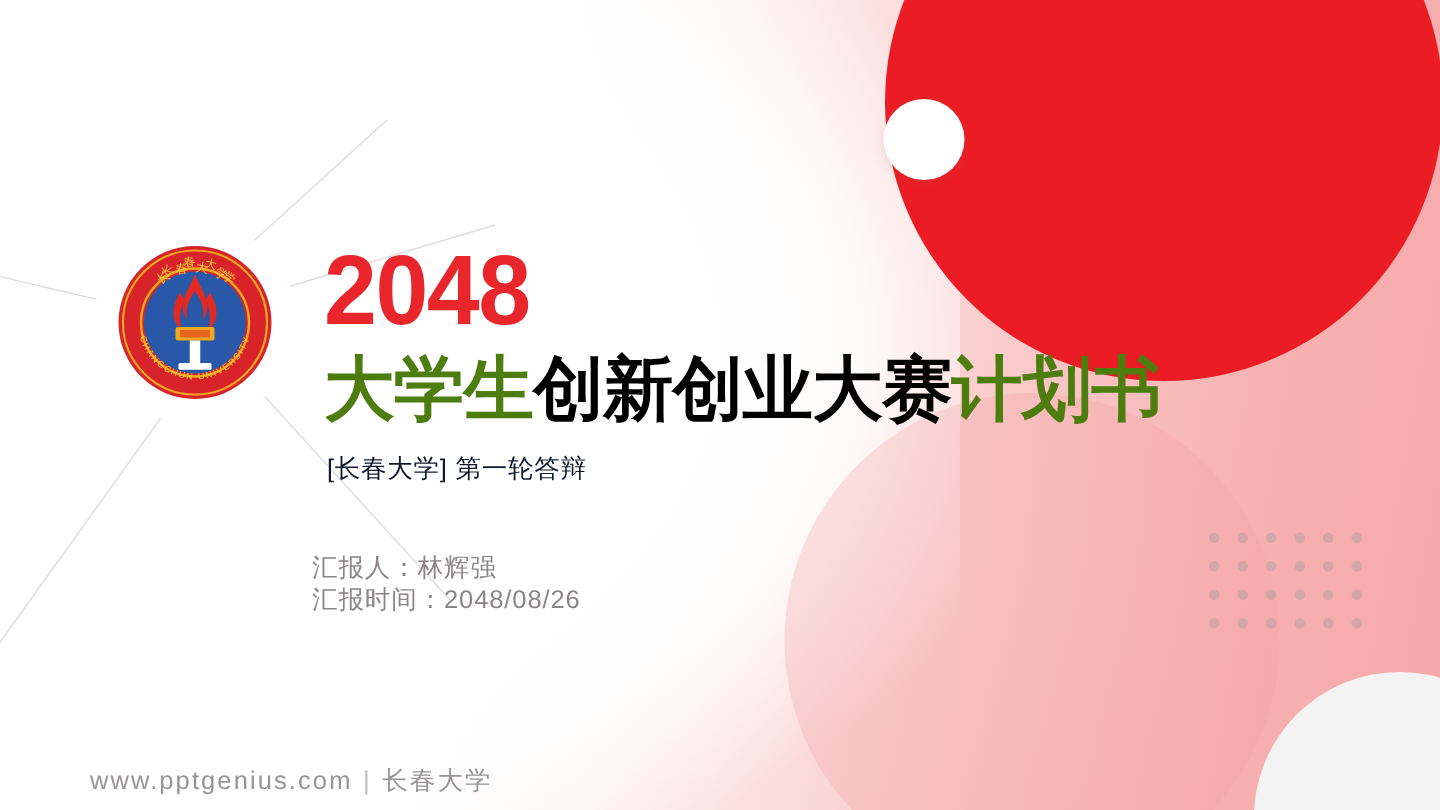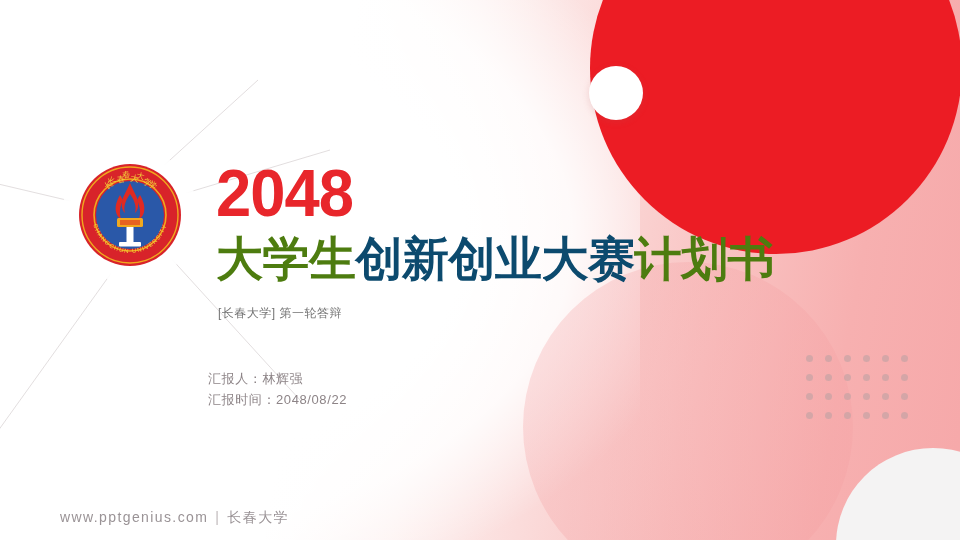--- a/index.html
+++ b/index.html
@@ -140,47 +140,47 @@
   }
   .headline {
     margin: 8px 0 0 0;
     font-size: 47px;
     line-height: 50px;
     font-weight: bold;
     letter-spacing: -0.5px;
     white-space: nowrap;
   }
   .headline .dark { color: #4d7c0f; }
-  .headline .red  { color: #0c4a6e; }
+  .headline .red  { color: #000000; }
 
   .subtitle {
     margin: 18px 0 0 2px;
-    font-size: 12px;
+    font-size: 17px;
     line-height: 22px;
-    color: #737373;
+    color: #0f172a;
     letter-spacing: .5px;
   }
 
   .meta {
     position: absolute;
     left: 208px;
     top: 368px;
-    font-size: 13px;
+    font-size: 17px;
     line-height: 21px;
     color: #8d8487;
     letter-spacing: .6px;
   }
   .meta div { white-space: nowrap; }
 
   
   .footer {
     position: absolute;
     left: 60px;
     top: 509px;
-    font-size: 14px;
+    font-size: 17px;
     color: #9a9396;
     letter-spacing: 1.4px;
     white-space: nowrap;
   }
   .footer .sep { margin: 0 7px; color: #c0b9bb; }
 </style>
 </head>
 <body>
 
 <div id="slide">
@@ -269,20 +269,20 @@
   </svg>
 
   <div class="title-block">
     <div class="year">2048</div>
     <div class="headline"><span class="dark">大学生</span><span class="red">创新创业大赛</span><span class="dark">计划书</span></div>
     <div class="subtitle">[长春大学] 第一轮答辩</div>
   </div>
 
   <div class="meta">
     <div>汇报人：林辉强</div>
-    <div>汇报时间：2048/08/22</div>
+    <div>汇报时间：2048/08/26</div>
   </div>
 
   <div class="footer">
     <span>www.pptgenius.com</span><span class="sep">|</span><span>长春大学</span>
   </div>
 
 </div>
 
 </body></html>

